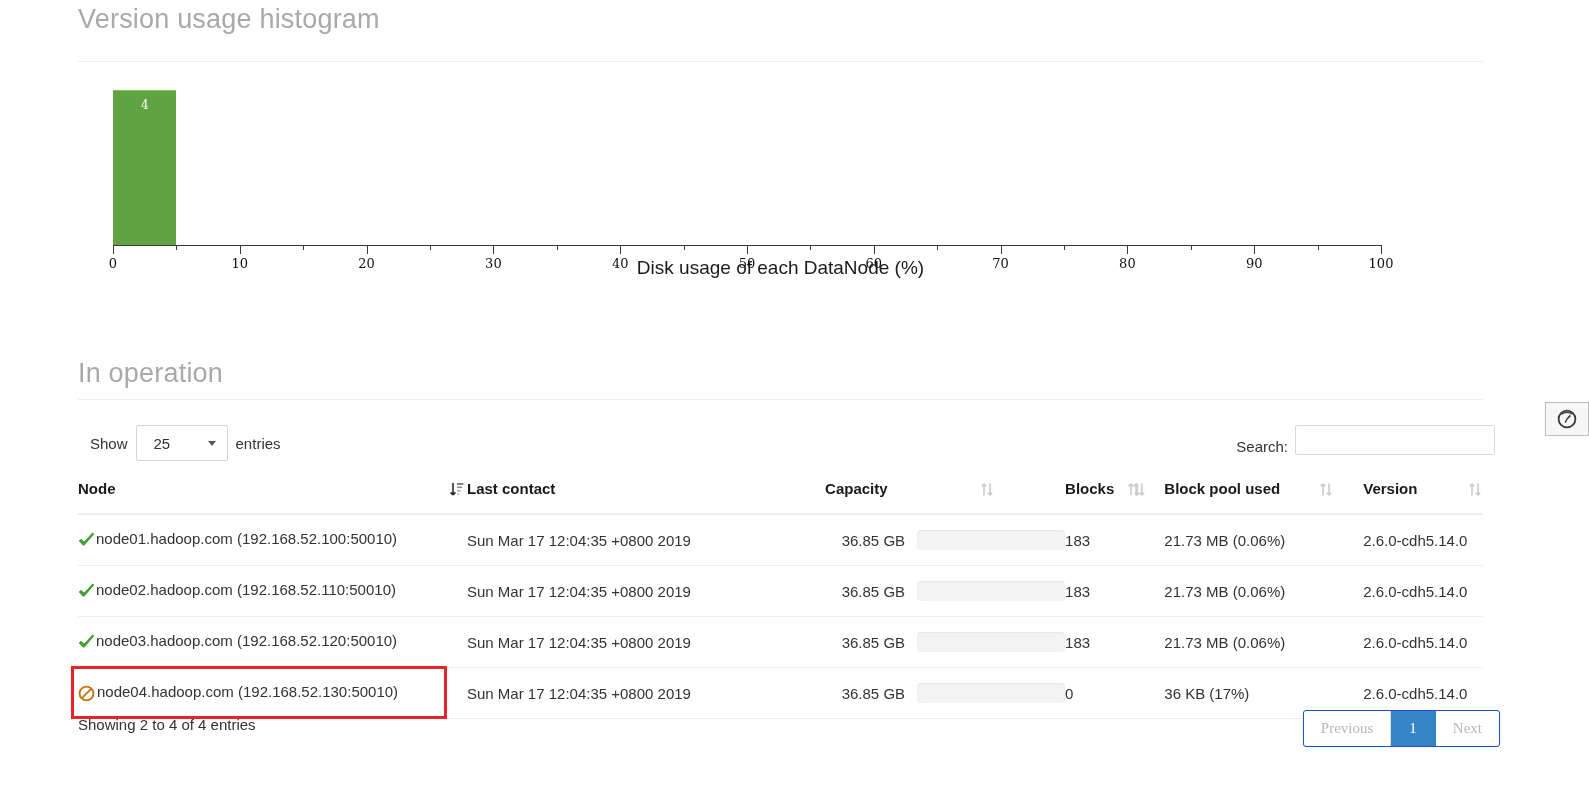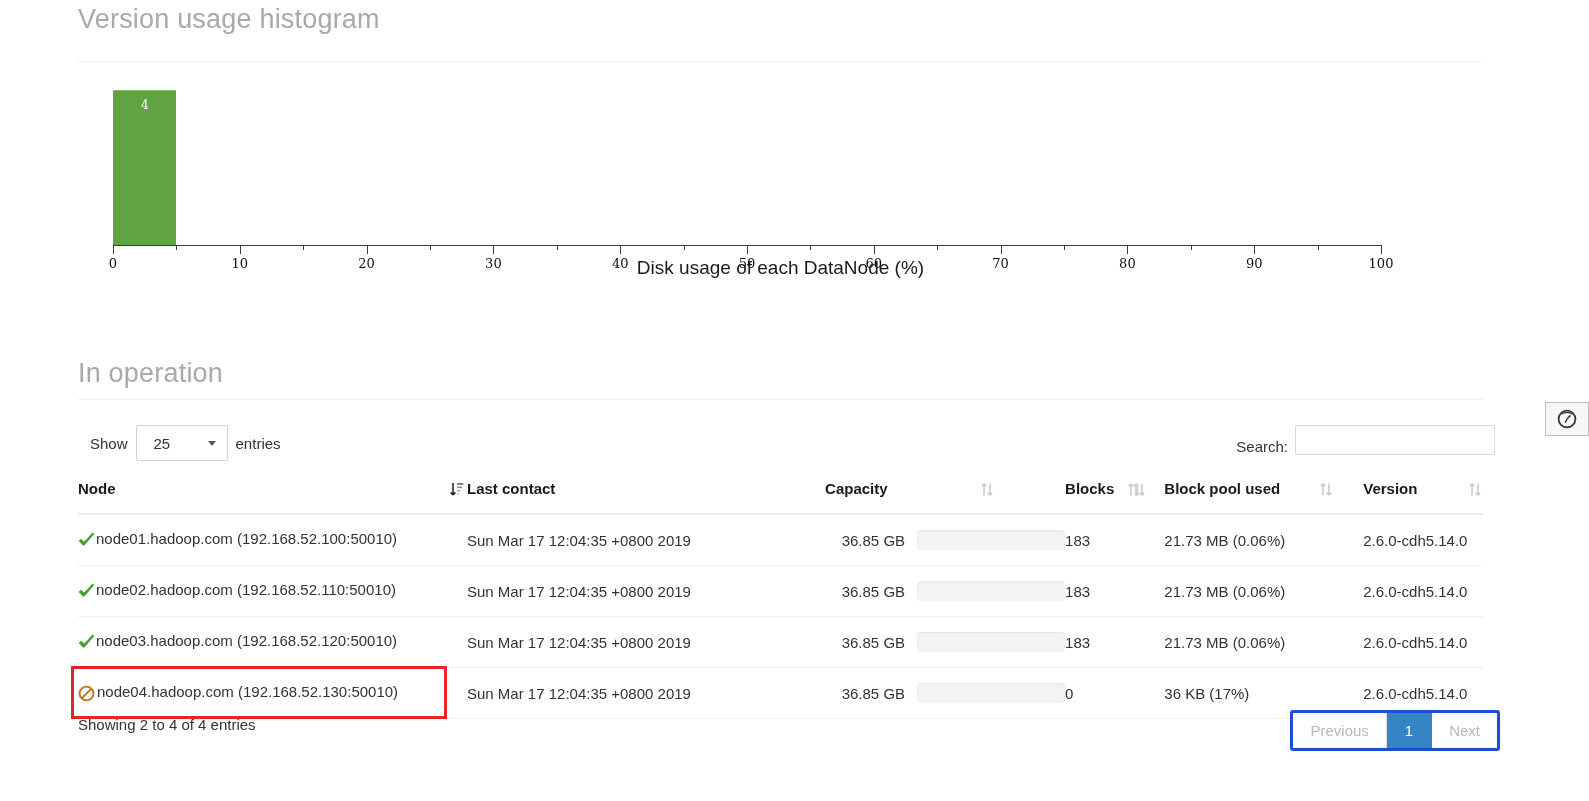--- a/index.html
+++ b/index.html
@@ -235,24 +235,25 @@
   
   #dt-info {
     position: absolute;
     left: 78px; top: 716px;
     font-size: 15px; color: #333;
   }
   #paginate {
     position: absolute;
     right: 89px; top: 710px;
     display: flex;
-    border: 3px solid #1d4ed8;
+    border: 1px solid #1d4ed8;
     border-radius: 3px;
     overflow: hidden;
     background: #4d7c0f;
+    font-family: Liberation Serif, serif;
   }
   .pg {
     padding: 9px 17px;
     font-size: 15px;
     color: #b8b8b8;
     border-right: 1px solid #dddddd;
     background: #fff;
     cursor: default;
     user-select: none;
   }

